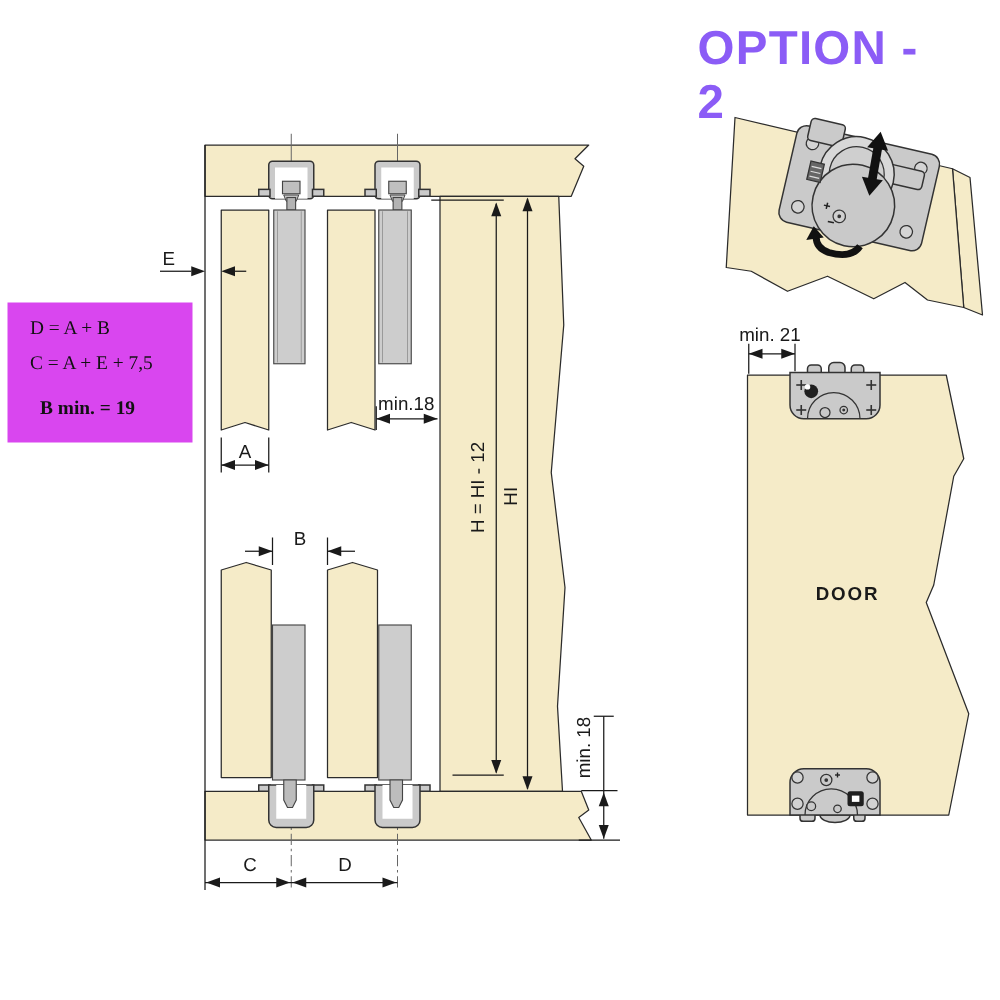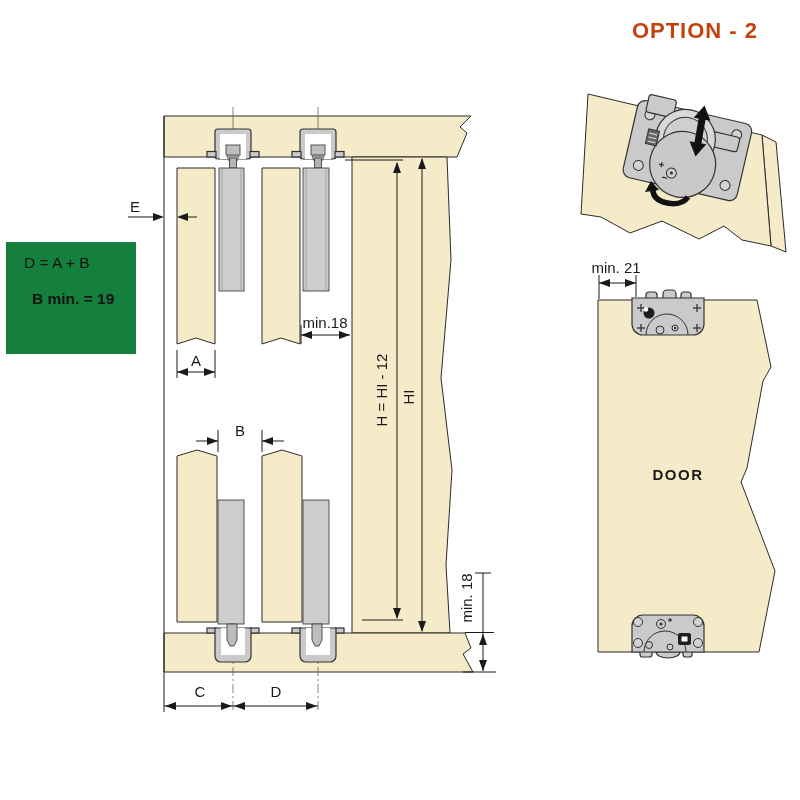--- a/index.html
+++ b/index.html
@@ -1,19 +1,19 @@
 <!DOCTYPE html>
 <html><head>
 <meta charset="utf-8">
 <style>
   html,body{margin:0;padding:0;background:#fff;width:800px;height:800px;overflow:hidden;}
   #canvas{position:relative;width:800px;height:800px;background:#fff;font-family:"Liberation Sans",sans-serif;}
-  #title{position:absolute;left:558px;top:18px;width:200px;text-align:right;
-         font-size:22px;font-weight:bold;letter-spacing:1px;color:#c2410c;}
-  #formula-box{position:absolute;left:6px;top:242px;width:130px;height:112px;background:#15803d;}
+  #title{position:absolute;left:558px;top:18px;width:200px;text-align:left;
+         font-size:38px;font-weight:bold;letter-spacing:1px;color:#8b5cf6;}
+  #formula-box{position:absolute;left:6px;top:242px;width:148px;height:112px;background:#d946ef;font-family:Liberation Serif, serif;}
   #formula-box p{margin:0;font-size:15.5px;color:#111;}
   #formula-box .f1{padding:12px 0 0 18px;}
   #formula-box .f2{padding:10px 0 0 18px;}
   #formula-box .f3{padding:18px 0 0 26px;font-weight:bold;}
   svg{position:absolute;left:0;top:0;}
   svg text{font-family:"Liberation Sans",sans-serif;font-size:15px;fill:#1a1a1a;}
   .panel{fill:#F5EBC8;stroke:#2b2b2b;stroke-width:1;stroke-linejoin:round;}
   .hw{fill:#CACACA;stroke:#333;stroke-width:1.2;}
   .hw2{fill:#CDCDCD;stroke:#444;stroke-width:0.9;}
   .dim{stroke:#1a1a1a;stroke-width:1;fill:none;}
@@ -23,20 +23,21 @@
 </style>
 </head>
 <body>
 
 <div id="canvas">
 
   <div id="title">OPTION - 2</div>
 
   <div id="formula-box">
     <p class="f1">D = A + B</p>
+    <p class="f2">C = A + E + 7,5</p>
     <p class="f3">B min. = 19</p>
   </div>
 
   <svg width="800" height="800" viewBox="0 0 800 800">
 
     <g>
       <polygon class="panel" points="164,116 471,116 460,127 467,133 457,157 164,157"></polygon>
       <polygon class="panel" points="352,157 447,157 451,260 441,378 452,470 446,565 450,633 352,633"></polygon>
       <polygon class="panel" points="164,633 465,633 471,648 463,654 473,672 164,672"></polygon>
       <line class="dim" x1="164" y1="116" x2="164" y2="712"></line>

